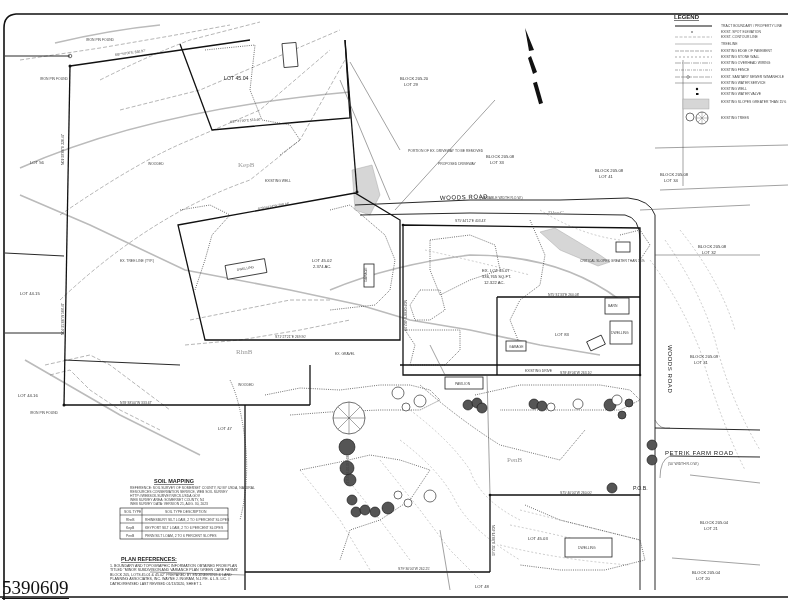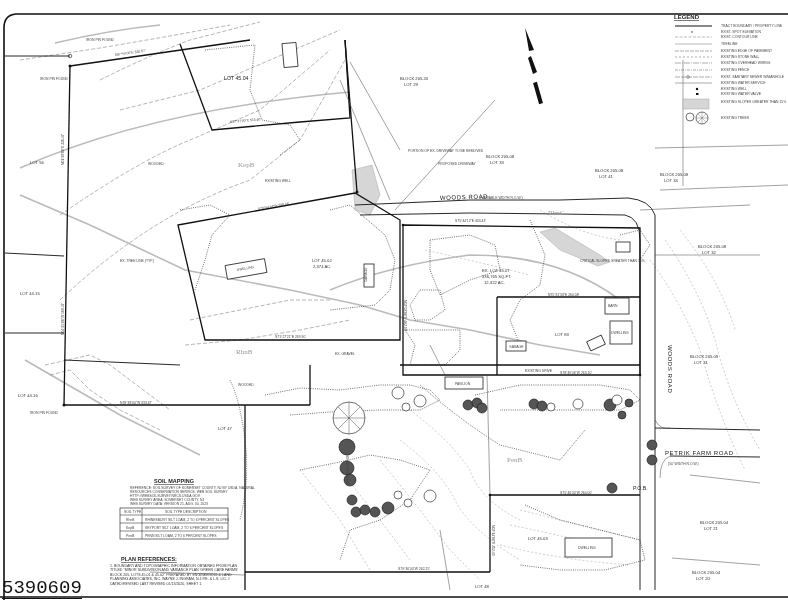--- a/index.html
+++ b/index.html
@@ -15,21 +15,21 @@
   .prop { stroke: #111; stroke-width: 0.9; fill: none; }
   .contour { stroke: #777; stroke-width: 0.55; fill: none; stroke-dasharray: 4 2; }
   .contour2 { stroke: #999; stroke-width: 0.5; fill: none; stroke-dasharray: 2 2; }
   .woods { stroke: #333; stroke-width: 0.7; fill: none; stroke-dasharray: 1 1.2; }
   .trail { stroke: #bbb; stroke-width: 1.6; fill: none; }
   .thin { stroke: #444; stroke-width: 0.5; fill: none; }
   .bldg { stroke: #222; stroke-width: 0.8; fill: #fff; }
   .tree { stroke: #111; stroke-width: 0.6; fill: #fff; }
   .tree-dark { stroke: #111; stroke-width: 0.6; fill: #555; }
   .gray-fill { fill: #d6d6d6; stroke: #999; stroke-width: 0.4; }
-  #stamp { position: absolute; left: 2px; top: 578px; font-size: 19px; color: #111; font-family: Liberation Mono, monospace; border-bottom: 1px solid #111; line-height: 20px; }
+  #stamp { position: absolute; left: 2px; top: 578px; font-size: 19px; color: #111; font-family: Liberation Serif, serif; border-bottom: 1px solid #111; line-height: 20px; }
 </style>
 </head>
 <body>
 
 <div id="sheet">
 <svg width="788" height="600" viewBox="0 0 788 600" xmlns="http://www.w3.org/2000/svg">
 
   <path d="M 4 600 L 4 28 Q 4 15 16 14 L 788 14" stroke="#111" stroke-width="1.6" fill="none"></path>
   <line x1="0" y1="597" x2="788" y2="597" stroke="#111" stroke-width="1.4"></line>
 

